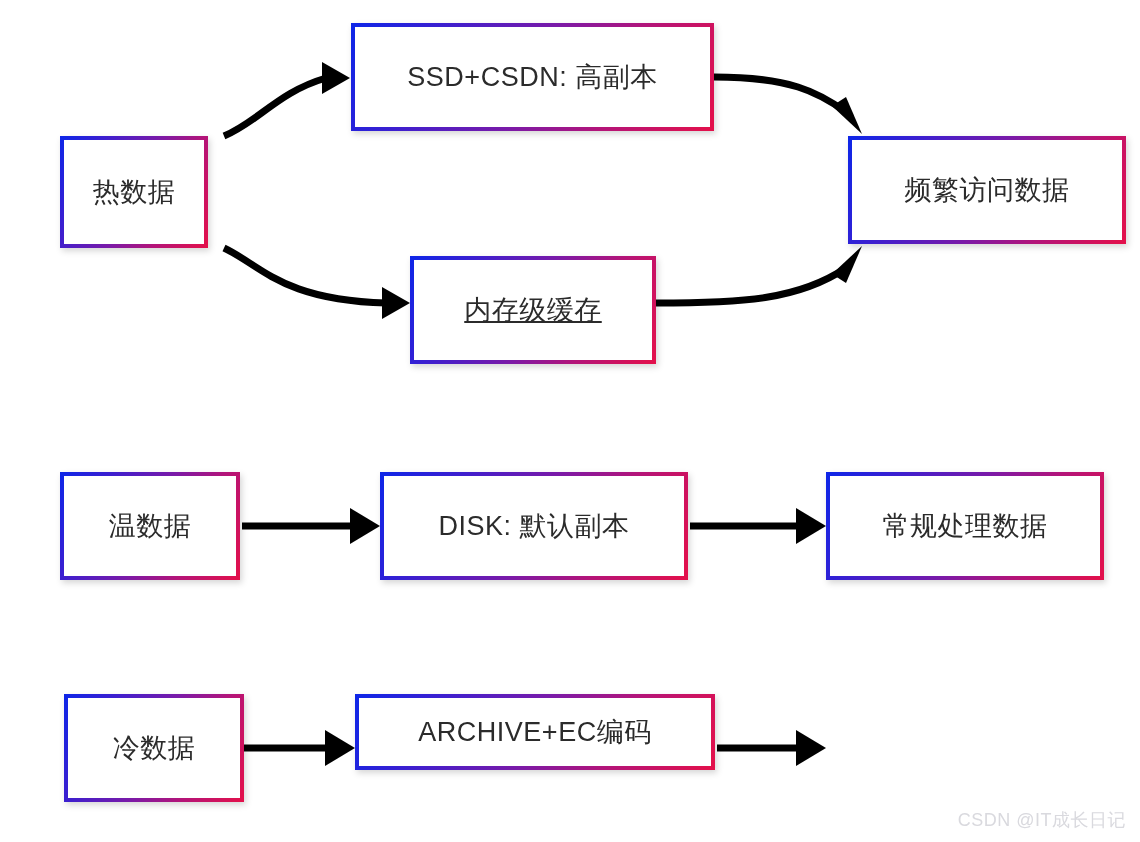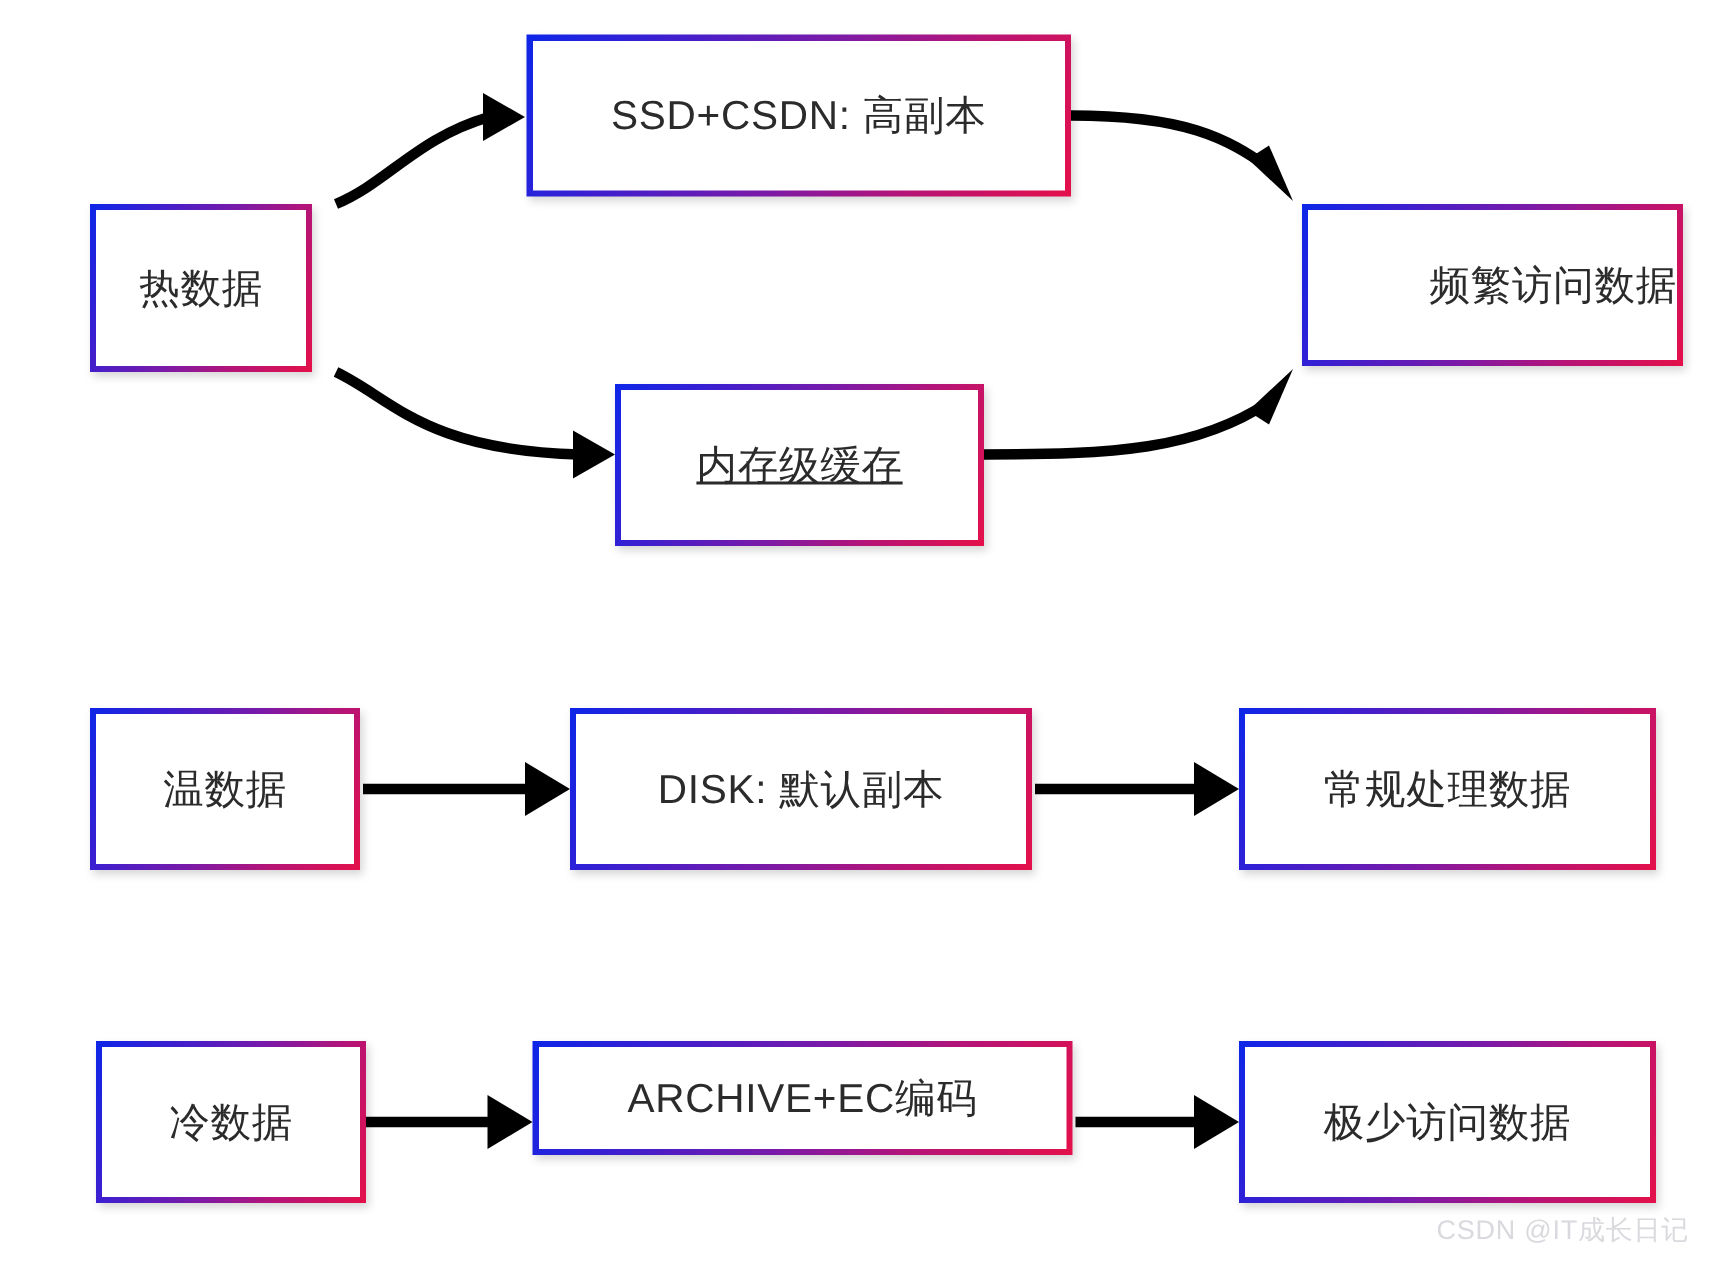--- a/index.html
+++ b/index.html
@@ -122,21 +122,21 @@
   </div>
 
   <div class="node" style="left: 351px; top: 23px; width: 363px; height: 108px;">
     <span>SSD+CSDN: 高副本</span>
   </div>
 
   <div class="node" style="left: 410px; top: 256px; width: 246px; height: 108px; text-decoration: underline;">
     <span>内存级缓存</span>
   </div>
 
-  <div class="node" style="left: 868px; top: 136px; width: 254px; height: 108px; justify-content: flex-end;">
+  <div class="node" style="left: 848px; top: 136px; width: 278px; height: 108px;">
     <span>频繁访问数据</span>
   </div>
 
   <div class="node" style="left: 60px; top: 472px; width: 180px; height: 108px;">
     <span>温数据</span>
   </div>
 
   <div class="node" style="left: 380px; top: 472px; width: 308px; height: 108px;">
     <span>DISK: 默认副本</span>
   </div>
@@ -146,19 +146,16 @@
   </div>
 
   <div class="node" style="left: 64px; top: 694px; width: 180px; height: 108px;">
     <span>冷数据</span>
   </div>
 
   <div class="node" style="left: 355px; top: 694px; width: 360px; height: 76px;">
     <span>ARCHIVE+EC编码</span>
   </div>
 
-  <div class="node" style="left: 826px; top: 694px; width: 278px; height: 108px;">
-    <span>极少访问数据</span>
-  </div>
 
   <div id="watermark">CSDN @IT成长日记</div>
 
 </div>
 
 </body></html>

